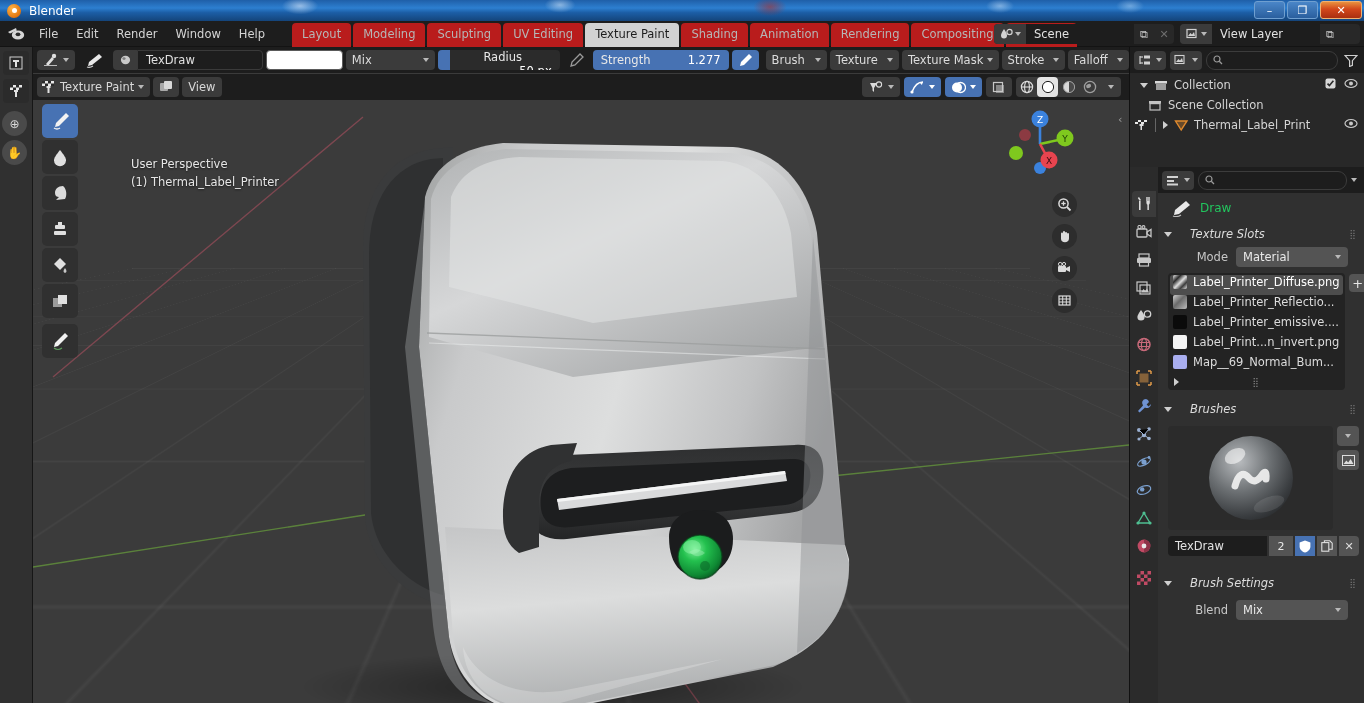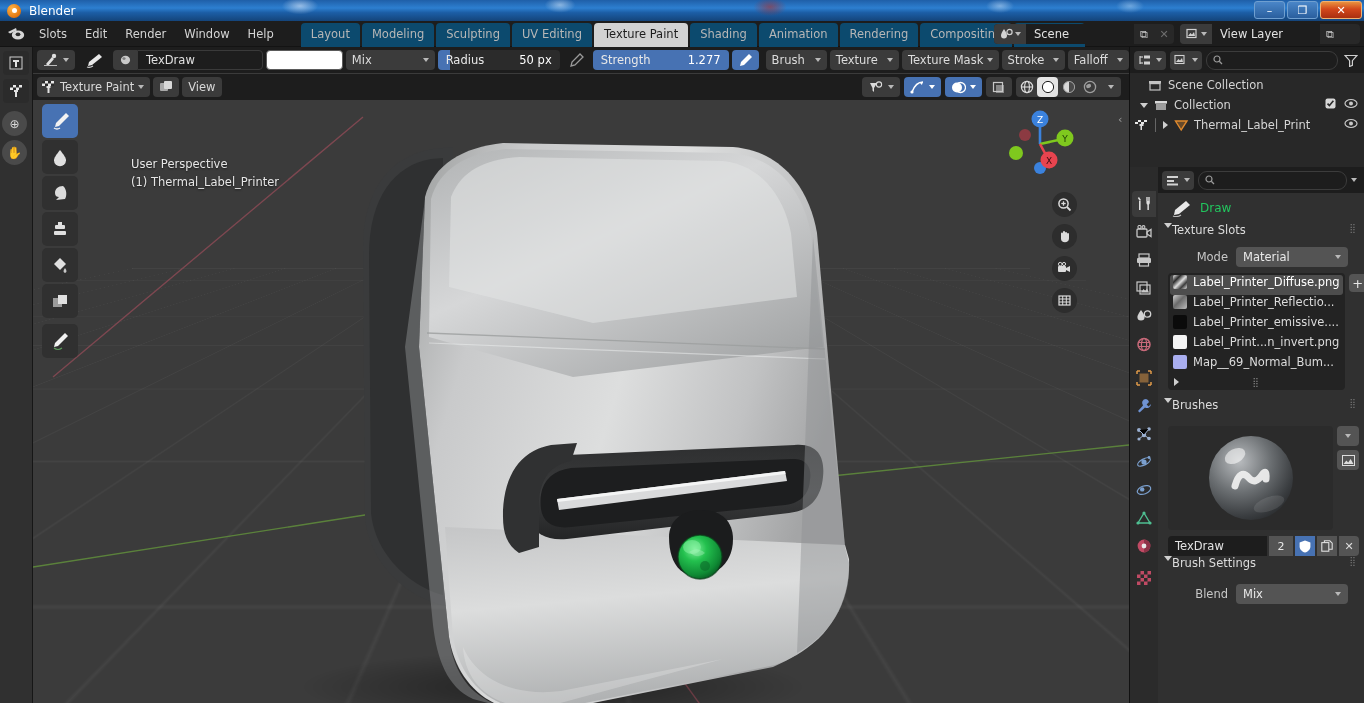--- a/index.html
+++ b/index.html
@@ -53,21 +53,21 @@
   }
   .blender-logo {
     margin-left: 6px; width: 20px; height: 18px; display:flex; align-items:center; justify-content:center;
   }
   .menu { display: flex; align-items: center; margin-left: 4px; }
   .menu-item { padding: 3px 9px; color: #d4d4d4; font-size: 11.5px; border-radius: 3px; }
 
   .workspaces { display: flex; align-items: flex-end; margin-left: 18px; height: 26px; }
   .ws-tab {
     padding: 5px 10px 6px; font-size: 11.5px; color: #b6b6b6;
-    background: #0c4a6e; border-radius: 4px 4px 0 0; margin-right: 2px;
+    background: #b91c1c; border-radius: 4px 4px 0 0; margin-right: 2px;
     line-height: 13px;
   }
   .ws-tab.active { background: #d2d2d2; color: #1d1d1d; }
   .ws-add { padding: 4px 8px; color: #b0b0b0; font-size: 14px; }
 
   .scene-area { position: absolute; right: 4px; top: 3px; display: flex; align-items: center; gap: 6px; }
   .field-group { display: flex; align-items: center; background: #282828; border-radius: 4px; height: 20px; }
   .fg-icon { display:flex; align-items:center; gap:2px; padding: 0 5px 0 6px; background:#3b3b3b; height:20px; border-radius:4px 0 0 4px;}
   .fg-name { background: #1d1d1d; padding: 0 8px; line-height: 20px; min-width: 108px; font-size: 11.5px; color:#e2e2e2; }
   .fg-btn { width: 20px; height: 20px; display:flex; align-items:center; justify-content:center; color:#c8c8c8; }
@@ -156,21 +156,21 @@
 
   
   .props { position:absolute; left:1129px; top:167px; width:235px; height:536px; background:#1d1d1d; border-left:1px solid #111; }
   .props-tabs { position:absolute; left:0; top:0; width:28px; height:536px; background:#2b2b2b; padding-top:24px; }
   .ptab { width:24px;height:26px; margin:0 auto 2px; display:flex; align-items:center; justify-content:center; border-radius:4px 0 0 4px; }
   .ptab.active { background:#3b3b3b; }
   .props-body { position:absolute; left:28px; top:0; width:207px; height:536px; background:#303030; overflow:hidden; }
   .pb-header { height:26px; display:flex; align-items:center; gap:4px; padding:0 4px; background:#1d1d1d;}
   .pb-search { flex:1; height:19px; background:#1d1d1d; border:1px solid #3c3c3c; border-radius:9px; display:flex; align-items:center; padding:0 6px; gap:4px; color:#8d8d8d;}
   .row-tool { height:30px; display:flex; align-items:center; gap:8px; padding-left:12px; font-size:12px; color:#22c55e;}
-  .panel-head { height:22px; display:flex; gap:0; padding-left:6px; font-size:11.5px; color:#dcdcdc;}
+  .panel-head { height:22px; display:flex; align-items:center; gap:18px; padding-left:6px; font-size:11.5px; color:#dcdcdc;font-style:italic;}
   .tri { width:0;height:0;border-left:4px solid transparent;border-right:4px solid transparent;border-top:5px solid #cfcfcf; }
   .tri.r { border-left:5px solid #cfcfcf; border-top:4px solid transparent; border-bottom:4px solid transparent; border-right:0;}
   .grip { margin-left:auto; margin-right:8px; color:#6f6f6f; letter-spacing:1px; font-size:9px;}
   .prow { display:flex; align-items:center; height:24px; padding:0 17px 0 0; }
   .plabel { width:78px; text-align:right; padding-right:8px; color:#c7c7c7; font-size:11.5px; }
   .pctl { flex:1; height:20px; background:#545454; border-radius:4px; display:flex; align-items:center; justify-content:space-between; padding:0 7px; font-size:11.5px; color:#e9e9e9;}
 
   .slotbox { margin:4px 6px 0 10px; display:flex; gap:4px; }
   .slotlist { flex:1; background:#232323; border-radius:4px; padding:2px; }
   .slot { display:flex; align-items:flex-start; gap:6px; height:20px; padding:0 3px; border-radius:3px; font-size:11.5px; color:#dcdcdc;}
@@ -214,21 +214,21 @@
 
   <div class="topbar">
     <div class="blender-logo">
       <svg width="18" height="15" viewBox="0 0 18 15">
           <ellipse cx="11" cy="9" rx="6.2" ry="4.6" fill="#d6d6d6"></ellipse>
           <ellipse cx="11" cy="8.3" rx="2.4" ry="1.9" fill="#2b2b2b"></ellipse>
           <path d="M1 6 L9 2 L9.8 4.4 L3 7.6 Z" fill="#d6d6d6"></path>
         </svg>
     </div>
     <div class="menu">
-      <div class="menu-item">Slots</div>
+      <div class="menu-item">File</div>
       <div class="menu-item">Edit</div>
       <div class="menu-item">Render</div>
       <div class="menu-item">Window</div>
       <div class="menu-item">Help</div>
     </div>
     <div class="workspaces">
       <div class="ws-tab">Layout</div>
       <div class="ws-tab">Modeling</div>
       <div class="ws-tab">Sculpting</div>
       <div class="ws-tab">UV Editing</div>
@@ -513,21 +513,21 @@
                 <ellipse cx="5" cy="4.6" rx="1.6" ry="1.4" fill="#7d7d7d"></ellipse>
               </svg>
           </div>
           <div class="brushname" style="border-radius:0 4px 4px 0;">TexDraw</div>
         </div>
         <div class="swatch"></div>
         <div class="drop" style="width:90px;">
           <span>Mix</span>
           <span class="chev"></span>
         </div>
-        <div class="slider" style="width:124px;">
+        <div class="slider" style="width:124px;flex-direction:column;">
           <div class="fill" style="width:10%;"></div>
           <span class="lbl">Radius</span>
           <span class="val">50 px</span>
         </div>
         <div class="ib flat">
           <svg width="15" height="14" viewBox="0 0 15 14">
               <path d="M11 1 L14 4 L6 12 L2 13 L3 9 Z" fill="none" stroke="#9a9a9a" stroke-width="1.3"></path>
             </svg>
         </div>
         <div class="slider" style="width:138px;">
@@ -676,46 +676,46 @@
           </svg>
         <span title=""></span>
       </div>
       <div class="ib flat" style="padding:0 2px;">
         <svg width="14" height="13" viewBox="0 0 14 13">
             <path d="M1 1.5 h12 l-4.6 5.2 v4.6 l-2.8 1.2 v-5.8 z" fill="none" stroke="#cfcfcf" stroke-width="1.2"></path>
           </svg>
       </div>
     </div>
     <div class="ol-body">
-      <div class="ol-row" style="padding-left:18px;">
-        <svg width="14" height="13" viewBox="0 0 14 13" style="margin-right:6px;">
-            <rect x="1" y="2" width="12" height="2.6" fill="#c2c2c2"></rect>
-            <rect x="2" y="4.6" width="10" height="6.4" fill="none" stroke="#c2c2c2" stroke-width="1.2"></rect>
-          </svg>
-        <span>Scene Collection</span>
-      </div>
       <div class="ol-row" style="padding-left:10px;">
         <span class="tri" style="margin-right:6px;"></span>
         <svg width="14" height="13" viewBox="0 0 14 13" style="margin-right:6px;">
             <rect x="1" y="2" width="12" height="2.6" fill="#d8d8d8"></rect>
             <rect x="2" y="4.6" width="10" height="6.4" fill="#9d9d9d"></rect>
           </svg>
         <span>Collection</span>
         <span class="ol-eye" style="margin-right:8px;">
           <svg width="11" height="11" viewBox="0 0 11 11">
               <rect x="0.5" y="0.5" width="10" height="10" rx="2" fill="#d8d8d8"></rect>
               <path d="M2.5 5.6 L4.4 7.6 L8.4 2.8" stroke="#2b2b2b" stroke-width="1.6" fill="none"></path>
             </svg>
         </span>
         <span>
           <svg width="14" height="11" viewBox="0 0 14 11">
               <ellipse cx="7" cy="5.5" rx="6" ry="4" fill="none" stroke="#c8c8c8" stroke-width="1.2"></ellipse>
               <circle cx="7" cy="5.5" r="2" fill="#c8c8c8"></circle>
             </svg>
         </span>
+      </div>
+      <div class="ol-row" style="padding-left:18px;">
+        <svg width="14" height="13" viewBox="0 0 14 13" style="margin-right:6px;">
+            <rect x="1" y="2" width="12" height="2.6" fill="#c2c2c2"></rect>
+            <rect x="2" y="4.6" width="10" height="6.4" fill="none" stroke="#c2c2c2" stroke-width="1.2"></rect>
+          </svg>
+        <span>Scene Collection</span>
       </div>
       <div class="ol-row" style="padding-left:0;">
         <span style="width:22px;display:flex;justify-content:center;">
           <svg width="13" height="12" viewBox="0 0 13 12">
               <rect x="0" y="1" width="12" height="4" fill="#e8e8e8"></rect>
               <rect x="0" y="1" width="3" height="2" fill="#2b2b2b"></rect>
               <rect x="6" y="1" width="3" height="2" fill="#2b2b2b"></rect>
               <rect x="3" y="3" width="3" height="2" fill="#2b2b2b"></rect>
               <rect x="9" y="3" width="3" height="2" fill="#2b2b2b"></rect>
               <path d="M4.5 5h4v2H7v4H5.5V7h-1z" fill="#e2e2e2"></path>
@@ -970,21 +970,21 @@
         </div>
         <div class="bf-btn">
           <svg width="12" height="12" viewBox="0 0 12 12">
               <rect x="0.8" y="2.6" width="7" height="8.6" fill="none" stroke="#e0e0e0" stroke-width="1.1"></rect>
               <path d="M3.4 2.6 V0.8 h5.4 l2.4 2.4 v6 H8" fill="none" stroke="#e0e0e0" stroke-width="1.1"></path>
             </svg>
         </div>
         <div class="bf-btn last">✕</div>
       </div>
 
-      <div class="panel-head" style="margin-top:0;">
+      <div class="panel-head" style="margin-top:16px;">
         <span class="tri"></span>
         <span>Brush Settings</span>
         <span class="grip">⣿</span>
       </div>
 
       <div class="prow" style="margin-top:4px;">
         <span class="plabel">Blend</span>
         <div class="pctl">
           <span>Mix</span>
           <span class="chev"></span>

